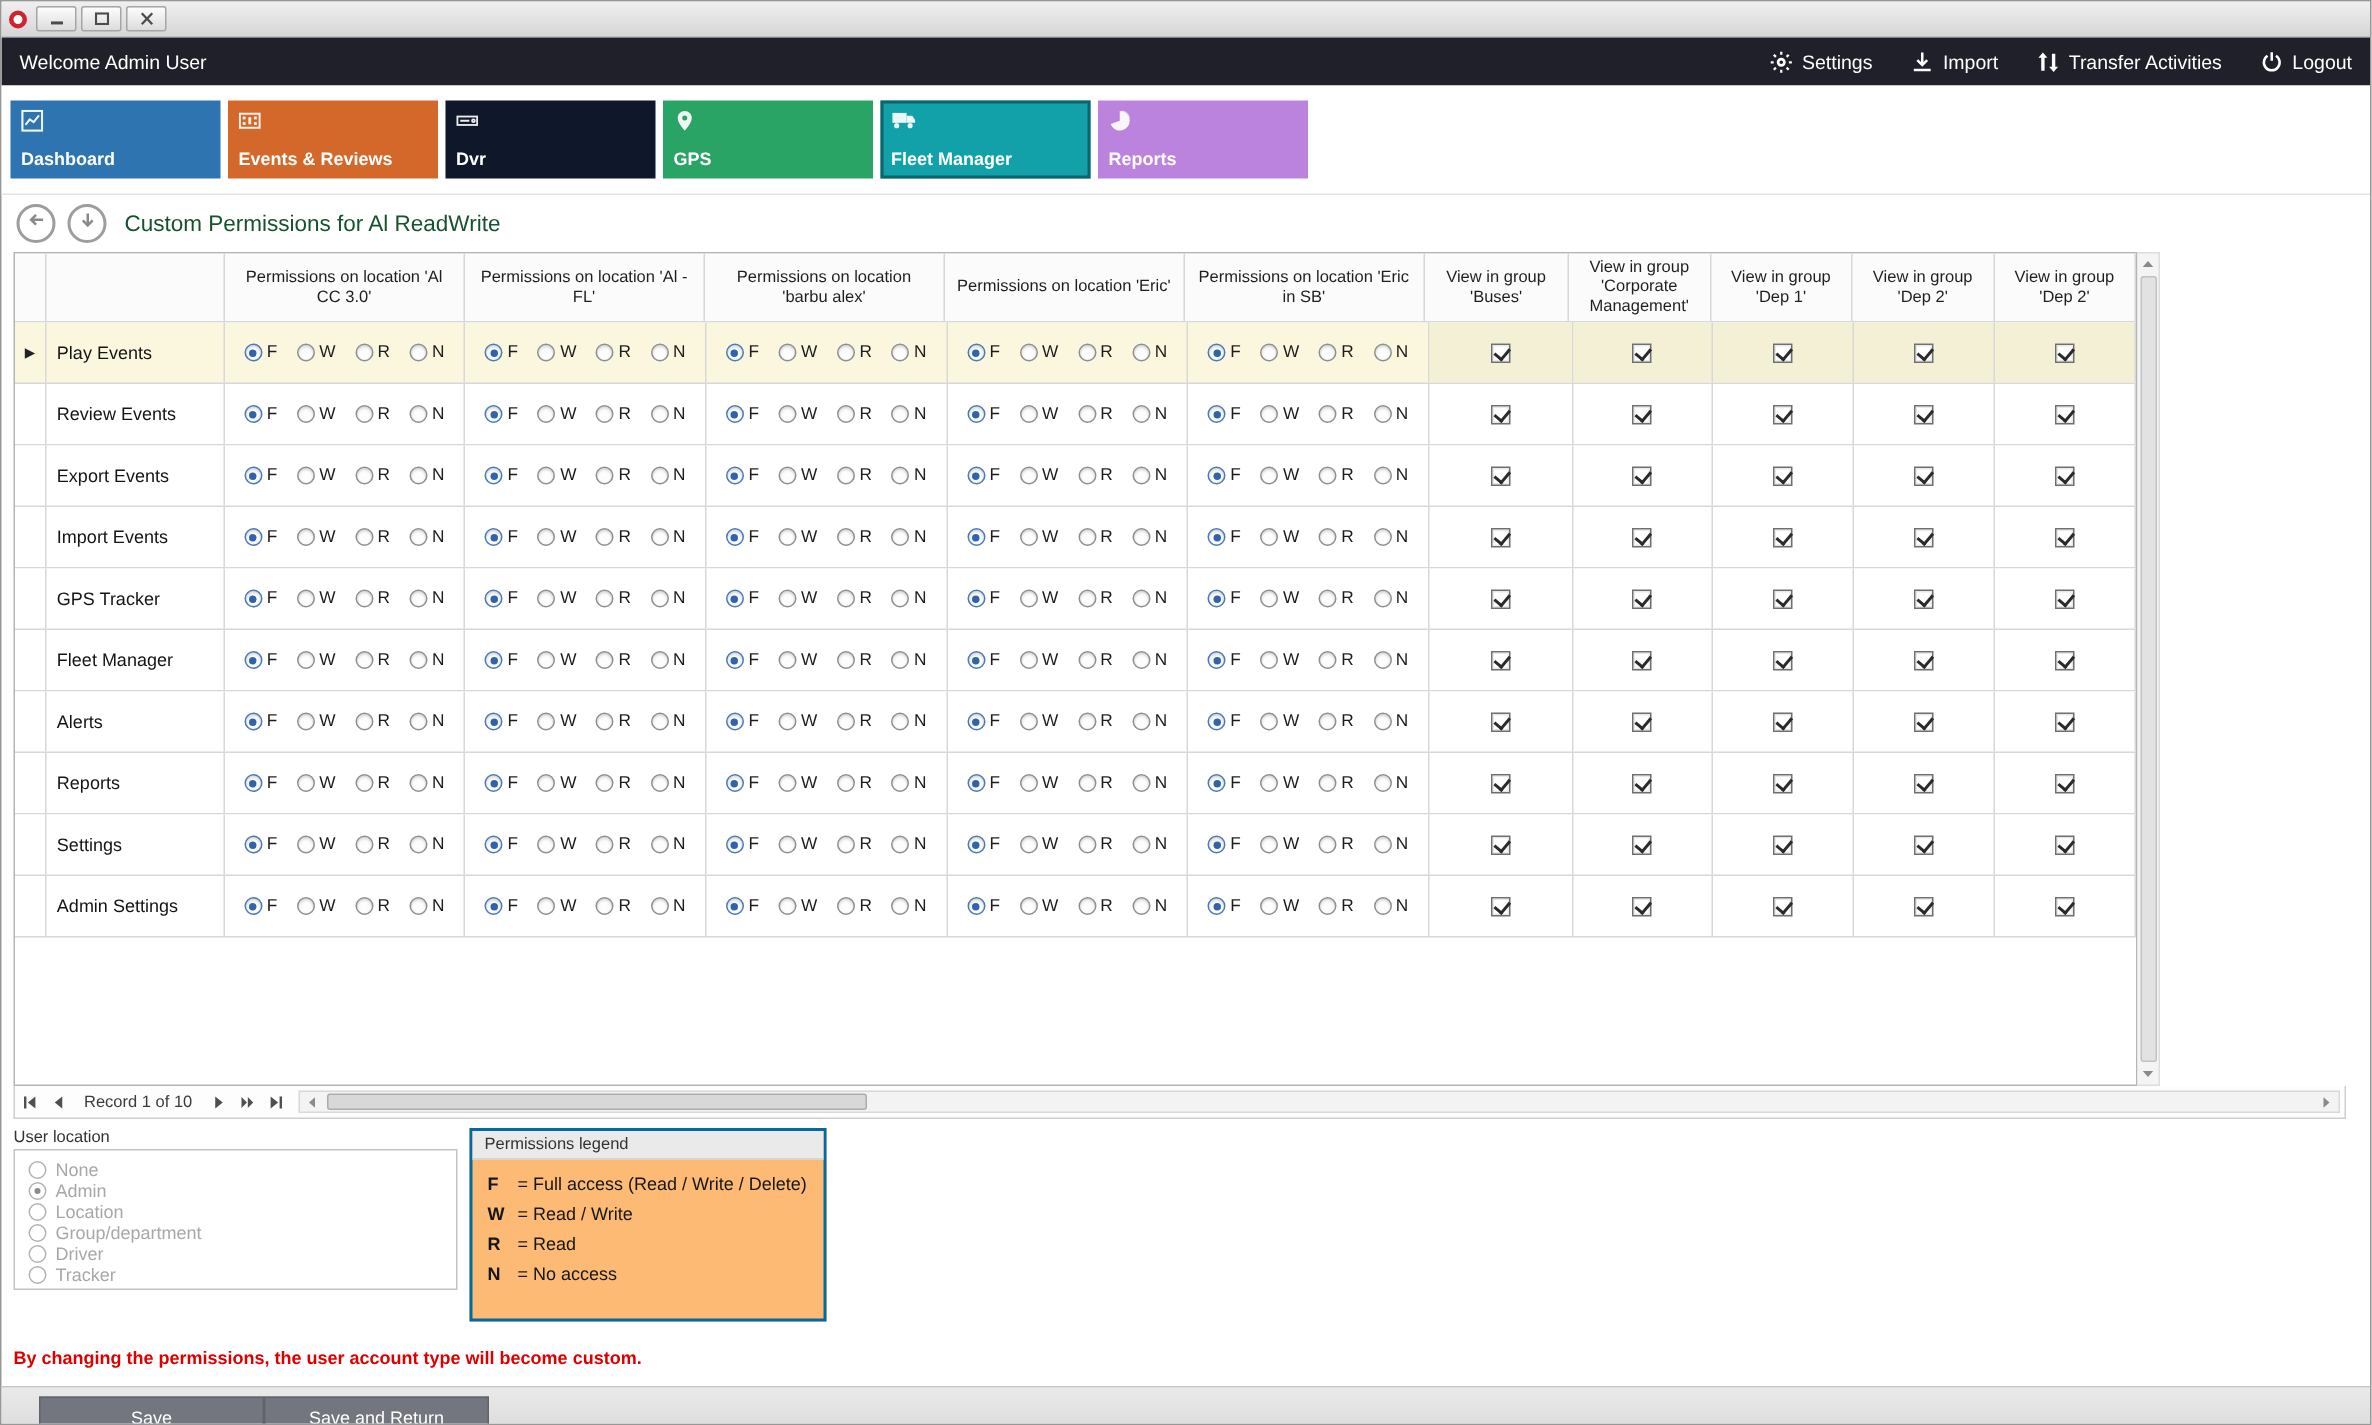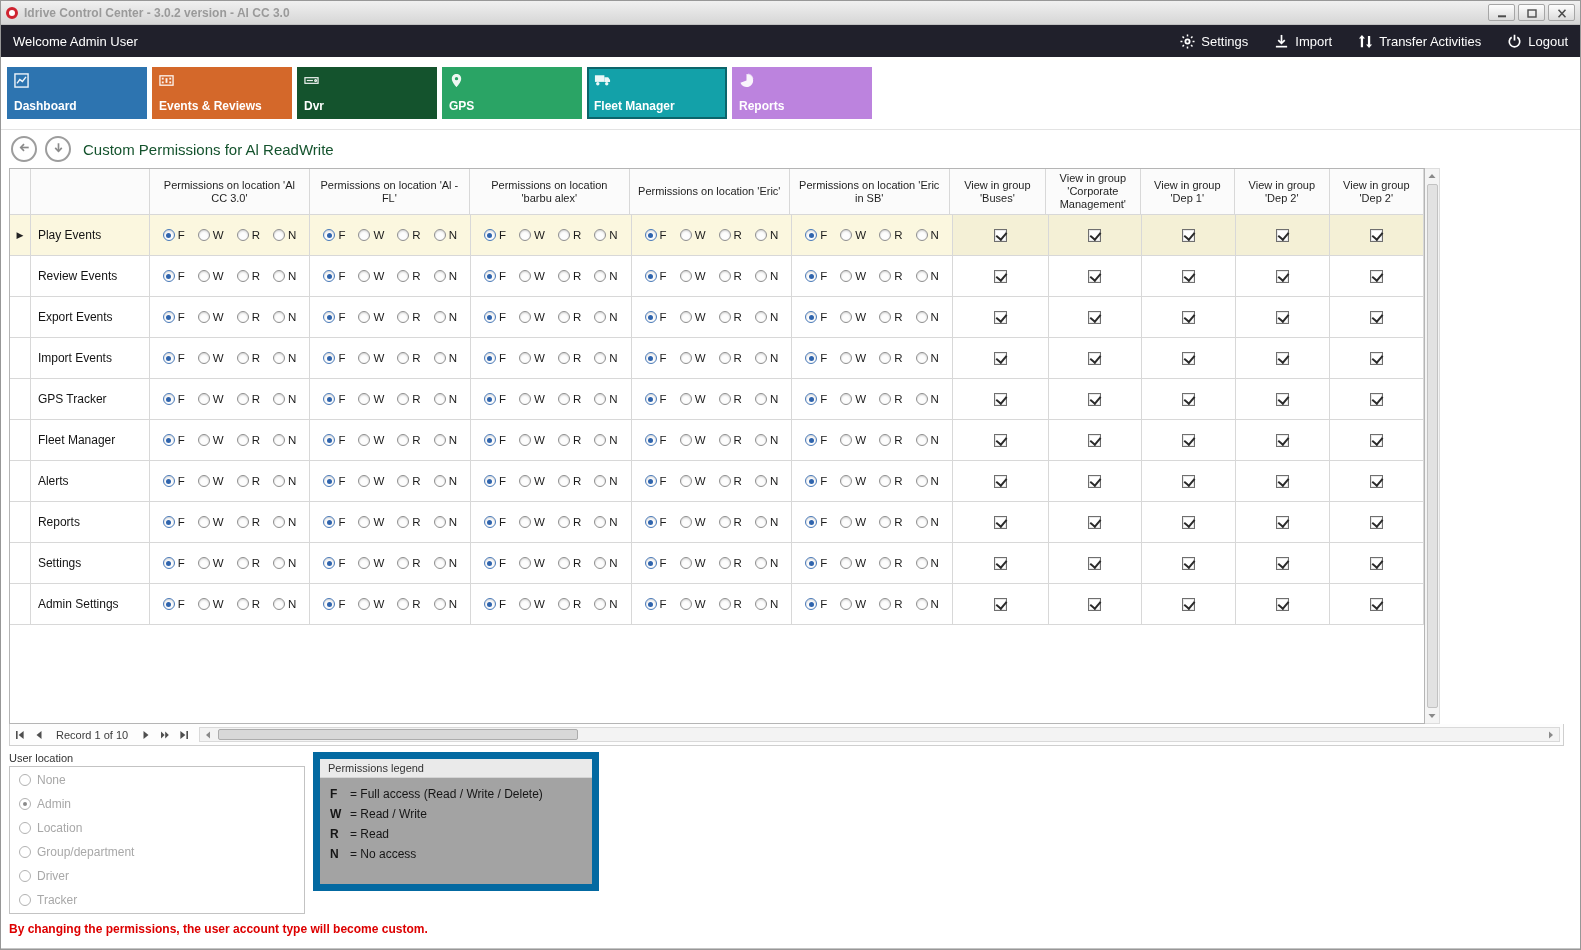--- a/index.html
+++ b/index.html
@@ -90,28 +90,28 @@
              background:#f3f3f3; border:1px solid #d9d9d9; color:#8a8a8a; }
   .hs-btn { width:16px; display:flex; justify-content:center; }
   .hs-track { flex:1; position:relative; height:100%; }
   .hs-thumb { position:absolute; left:2px; top:1px; height:11px; width:360px;
               background:#d8d8d8; border:1px solid #acacac; border-radius:2px; }
 
   
   .bottom-panels { display:flex; margin:6px 0 0 8px; gap:8px; flex:0 0 138px; }
   .ua-wrap { width:296px; }
   .ua-title { font-size:11px; color:#333; margin-bottom:2px; }
-  .ua-box { border:1px solid #c3c3c3; height:148px; padding:6px 9px; display:flex;
+  .ua-box { border:1px solid #c3c3c3; height:94px; padding:6px 9px; display:flex;
             flex-direction:column; justify-content:space-between; background:#fff; }
   .ua-item { display:flex; align-items:center; gap:6px; font-size:12px; color:#a8a8a8; }
   .ua-radio { width:12px; height:12px; border:1px solid #b2b2b2; border-radius:50%;
               background:#fff; position:relative; display:inline-block; }
   .ua-radio.on::after { content:""; position:absolute; inset:3px; border-radius:50%; background:#8b8b8b; }
 
-  .legend { width:286px; border:7px solid #0369a1; background:#a3a3a3; align-self:flex-start; }
+  .legend { width:238px; border:2px solid #0369a1; background:#fdba74; align-self:flex-start; }
   .legend-head { background:#eaeaea; border-bottom:1px solid #d4d4d4; font-size:11px;
                  color:#333; padding:3px 8px; }
   .legend-body { padding:9px 10px; display:flex; flex-direction:column; gap:6px; height:106px; }
   .lg-row { display:flex; font-size:12px; color:#161616; }
   .lg-key { width:20px; font-weight:bold; }
 
   .warning { margin:8px 0 0 8px; font-size:12px; font-weight:bold; color:#dd0000; flex:0 0 16px; }
 
   .button-bar { margin-top:10px; flex:0 0 40px; background:linear-gradient(#eaeaea,#d6d6d6);
                 border-top:1px solid #c5c5c5; display:flex; align-items:center;
@@ -119,21 +119,20 @@
   .btn { width:150px; height:28px; background:#73767e; color:#fff; font-size:12px;
          display:flex; align-items:center; justify-content:center; border:1px solid #61646b; }
 </style>
 </head>
 <body>
 
 <div class="window">
 
   <div class="titlebar">
     <span class="app-icon"></span>
-    <span class="title-text">Idrive Control Center - 3.0.2 version - Al CC 3.0</span>
     <span class="win-controls">
         <span class="win-btn">
           <span><svg width="10" height="9" viewBox="0 0 10 9" fill="currentColor">
               <rect x="1" y="6.3" width="8" height="2"></rect>
             </svg></span>
         </span>
         <span class="win-btn">
           <span><svg width="10" height="9" viewBox="0 0 10 9" fill="none" stroke="currentColor" stroke-width="1.4">
               <rect x="1" y="1" width="8" height="7"></rect>
             </svg></span>
@@ -215,21 +214,21 @@
             <rect x="1" y="3" width="14" height="10" fill="none" stroke="currentColor" stroke-width="1.4"></rect>
             <rect x="3" y="5" width="2" height="2"></rect>
             <rect x="3" y="9" width="2" height="2"></rect>
             <rect x="11" y="5" width="2" height="2"></rect>
             <rect x="11" y="9" width="2" height="2"></rect>
             <rect x="7" y="5.5" width="2" height="5"></rect>
           </svg>
         </span>
         <span class="tab-label">Events &amp; Reviews</span>
       </div>
-      <div class="tab" style="background: #14532d;">
+      <div class="tab" style="background: #0f172a;">
         <span class="tab-icon">
           <svg width="15" height="15" viewBox="0 0 16 16" fill="none" stroke="currentColor" stroke-width="1.3">
             <rect x="1" y="5" width="14" height="6"></rect>
             <circle cx="12.4" cy="8" r="1"></circle>
             <line x1="3" y1="8" x2="9.5" y2="8"></line>
           </svg>
         </span>
         <span class="tab-label">Dvr</span>
       </div>
       <div class="tab" style="background: rgb(42, 164, 101);">

